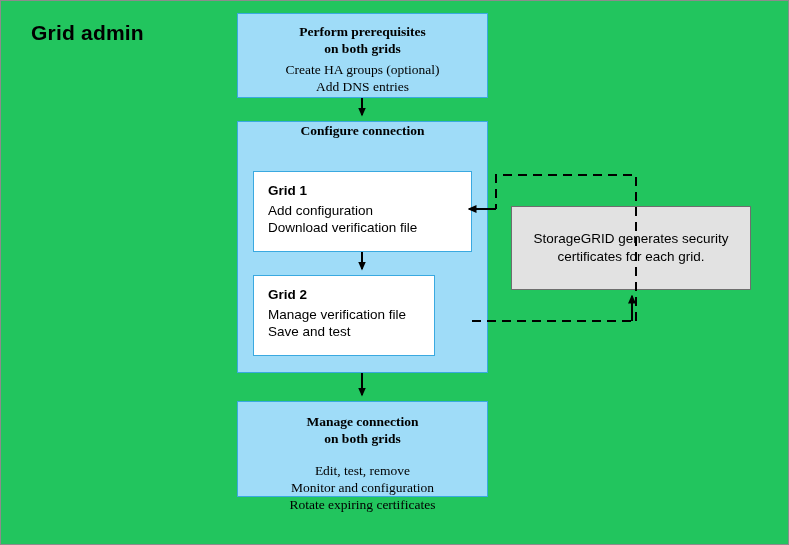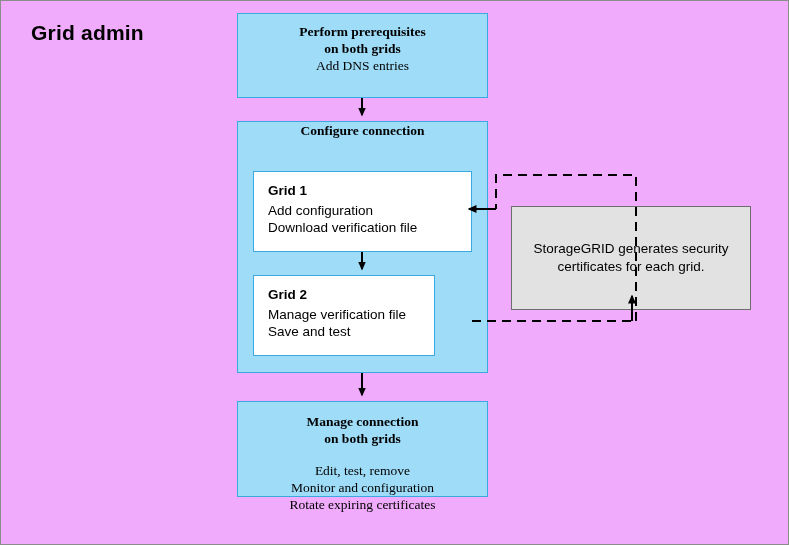--- a/index.html
+++ b/index.html
@@ -7,21 +7,21 @@
     padding: 0;
     background: #ffffff;
   }
   body {
     font-family: "Liberation Sans", sans-serif;
   }
   #canvas {
     position: relative;
     width: 789px;
     height: 545px;
-    background: #f0abfc;
+    background: #22c55e;
     border: 1px solid #8c8c8c;
     box-sizing: border-box;
     overflow: hidden;
   }
   .title {
     position: absolute;
     left: 30px;
     top: 20px;
     font-size: 21px;
     font-weight: bold;
@@ -93,20 +93,21 @@
 <body>
 
 <div id="canvas">
 
   <div class="title">Grid admin</div>
 
   <div class="box" style="left:236px; top:12px; width:251px; height:85px;">
     <div class="pad">
       <div class="hdr ctr">Perform prerequisites</div>
       <div class="hdr ctr">on both grids</div>
+      <div class="body-txt ctr" style="margin-top:4px;">Create HA groups (optional)</div>
       <div class="body-txt ctr">Add DNS entries</div>
     </div>
   </div>
 
   <div class="box" style="left:236px; top:120px; width:251px; height:252px;">
     <div style="">
       <div class="hdr ctr">Configure connection</div>
     </div>
   </div>
 
@@ -119,21 +120,21 @@
   </div>
 
   <div class="box-inner" style="left:252px; top:274px; width:182px; height:81px;">
     <div class="padl">
       <div class="hdr">Grid 2</div>
       <div class="body-txt" style="margin-top:3px;">Manage verification file</div>
       <div class="body-txt">Save and test</div>
     </div>
   </div>
 
-  <div class="note" style="left:510px; top:205px; width:240px; height:104px;">
+  <div class="note" style="left:510px; top:205px; width:240px; height:84px;">
     <div class="note-wrap">
       <div class="note-txt">StorageGRID generates security certificates for each grid.</div>
     </div>
   </div>
 
   <div class="box" style="left:236px; top:400px; width:251px; height:96px;">
     <div class="pad" style="padding-top:11px;">
       <div class="hdr ctr">Manage connection</div>
       <div class="hdr ctr">on both grids</div>
       <div class="body-txt ctr" style="margin-top:15px;">Edit, test, remove</div>

